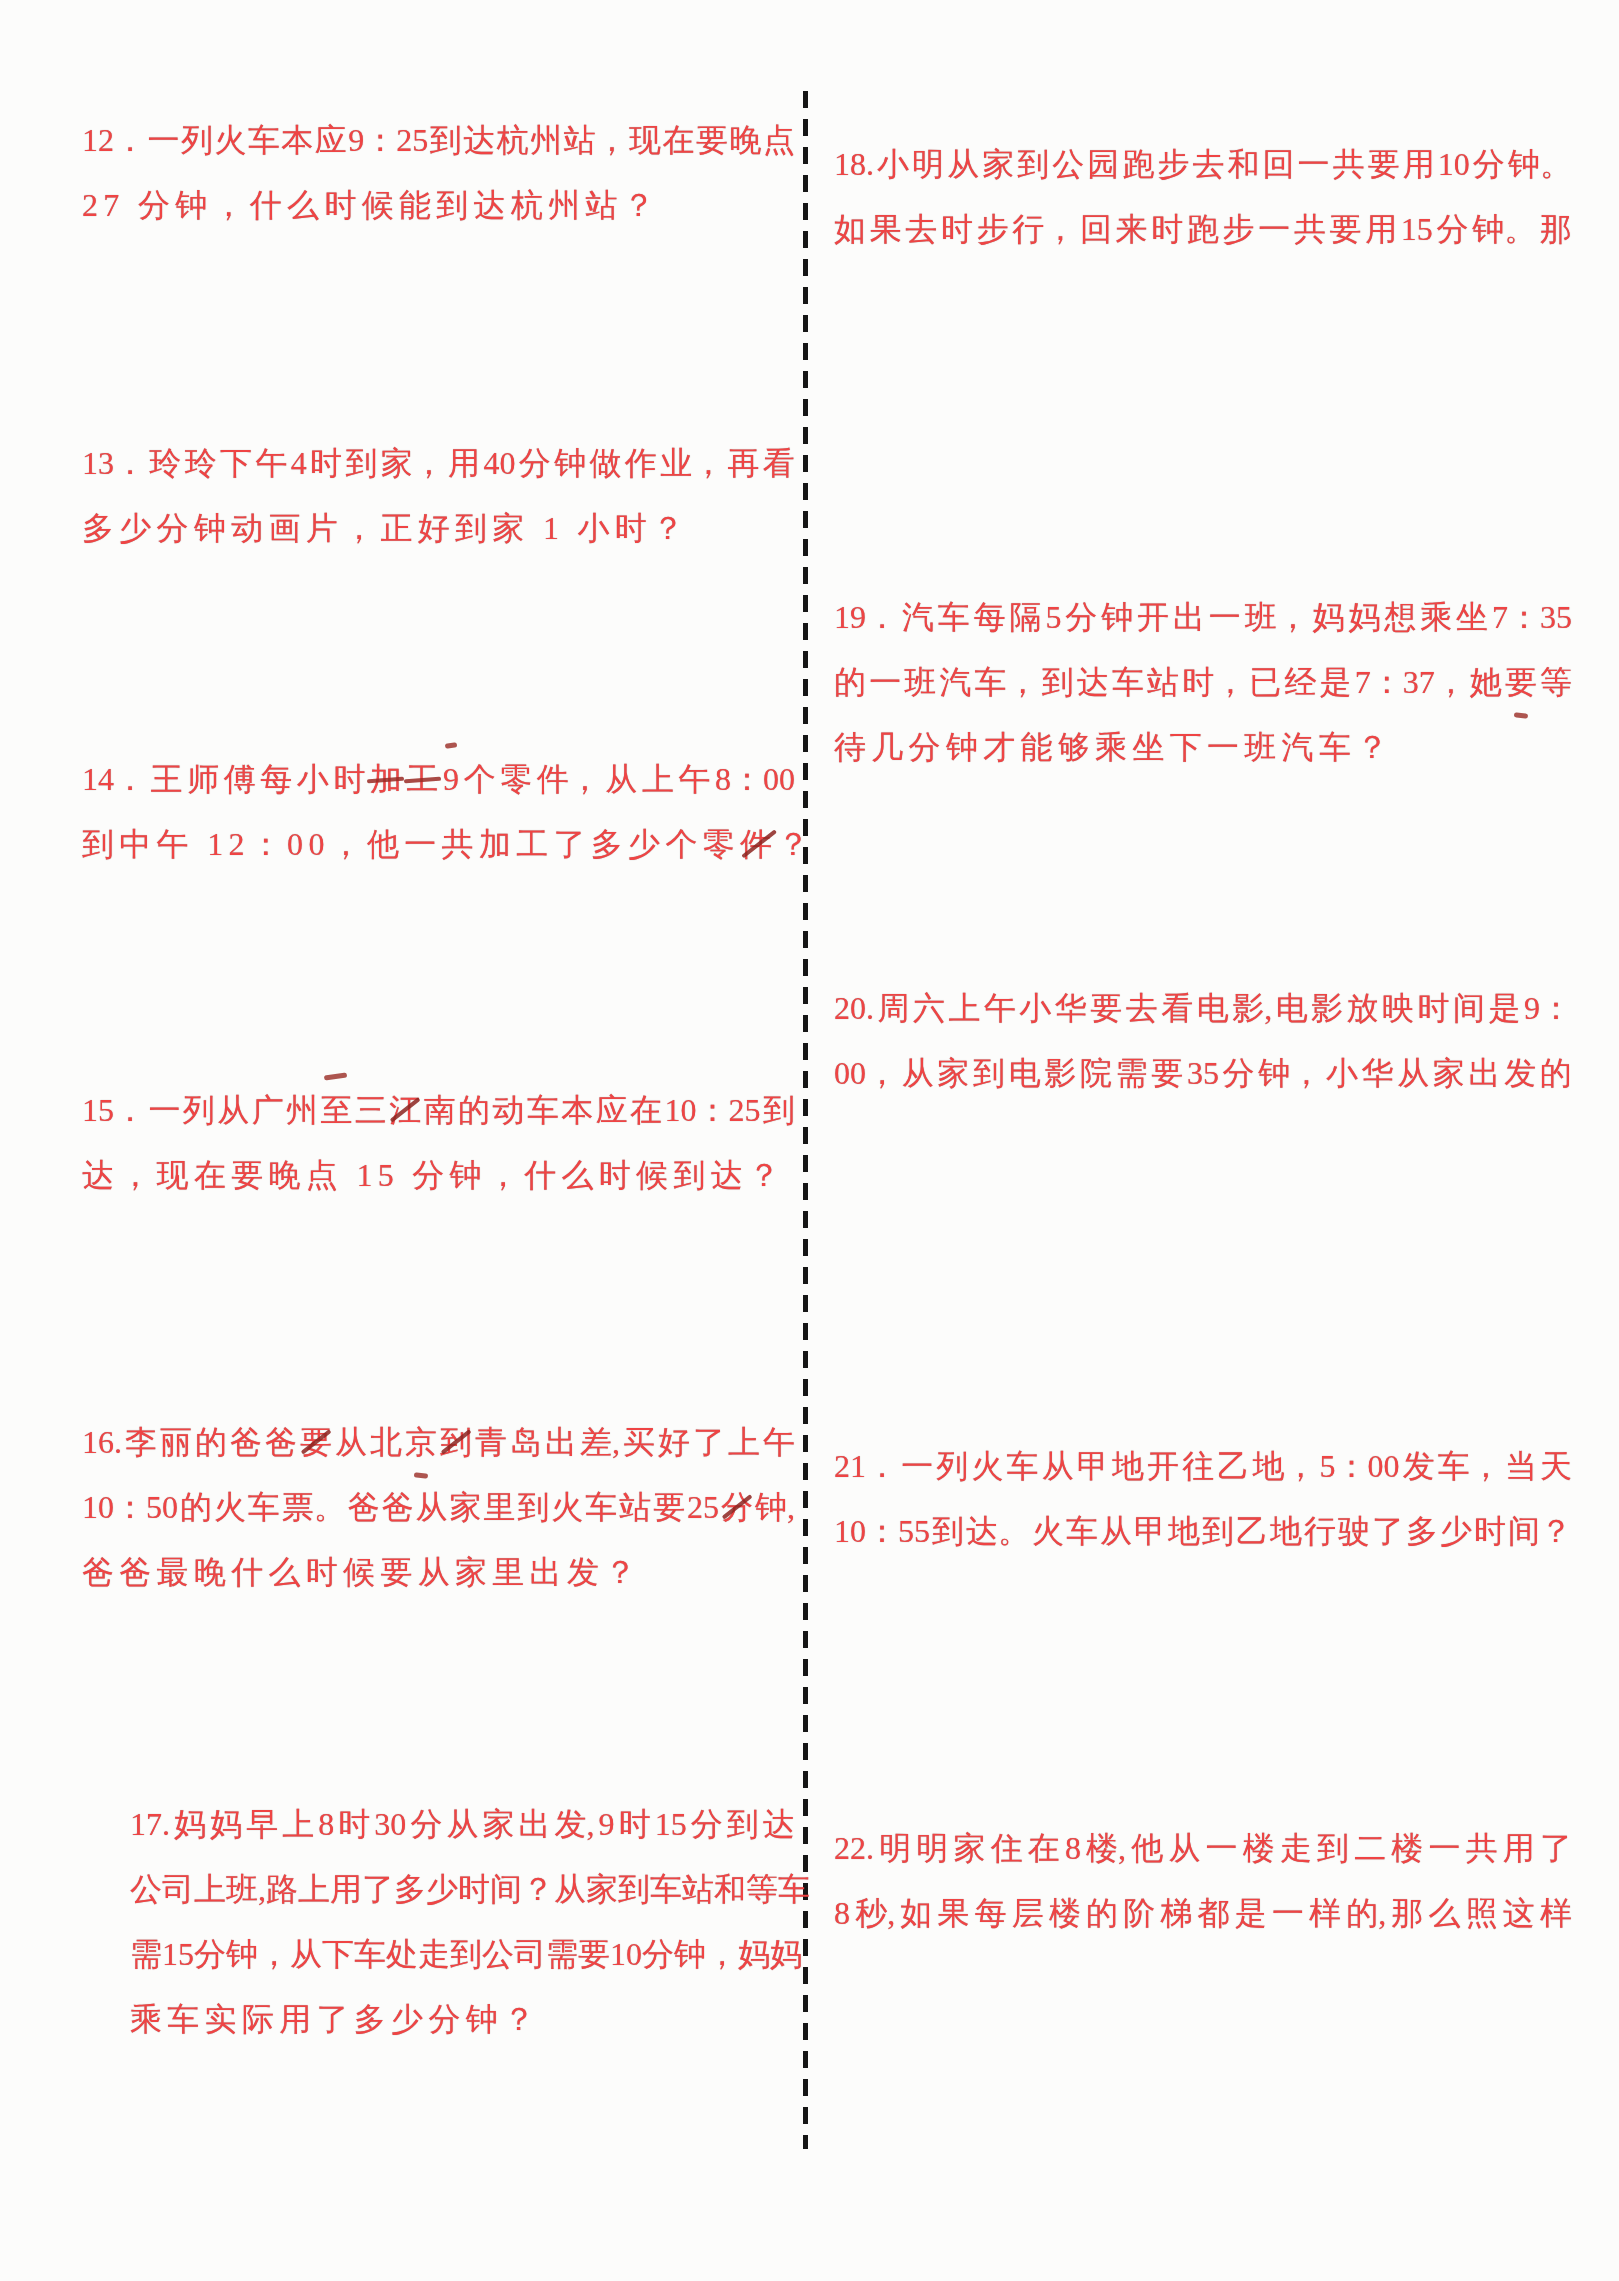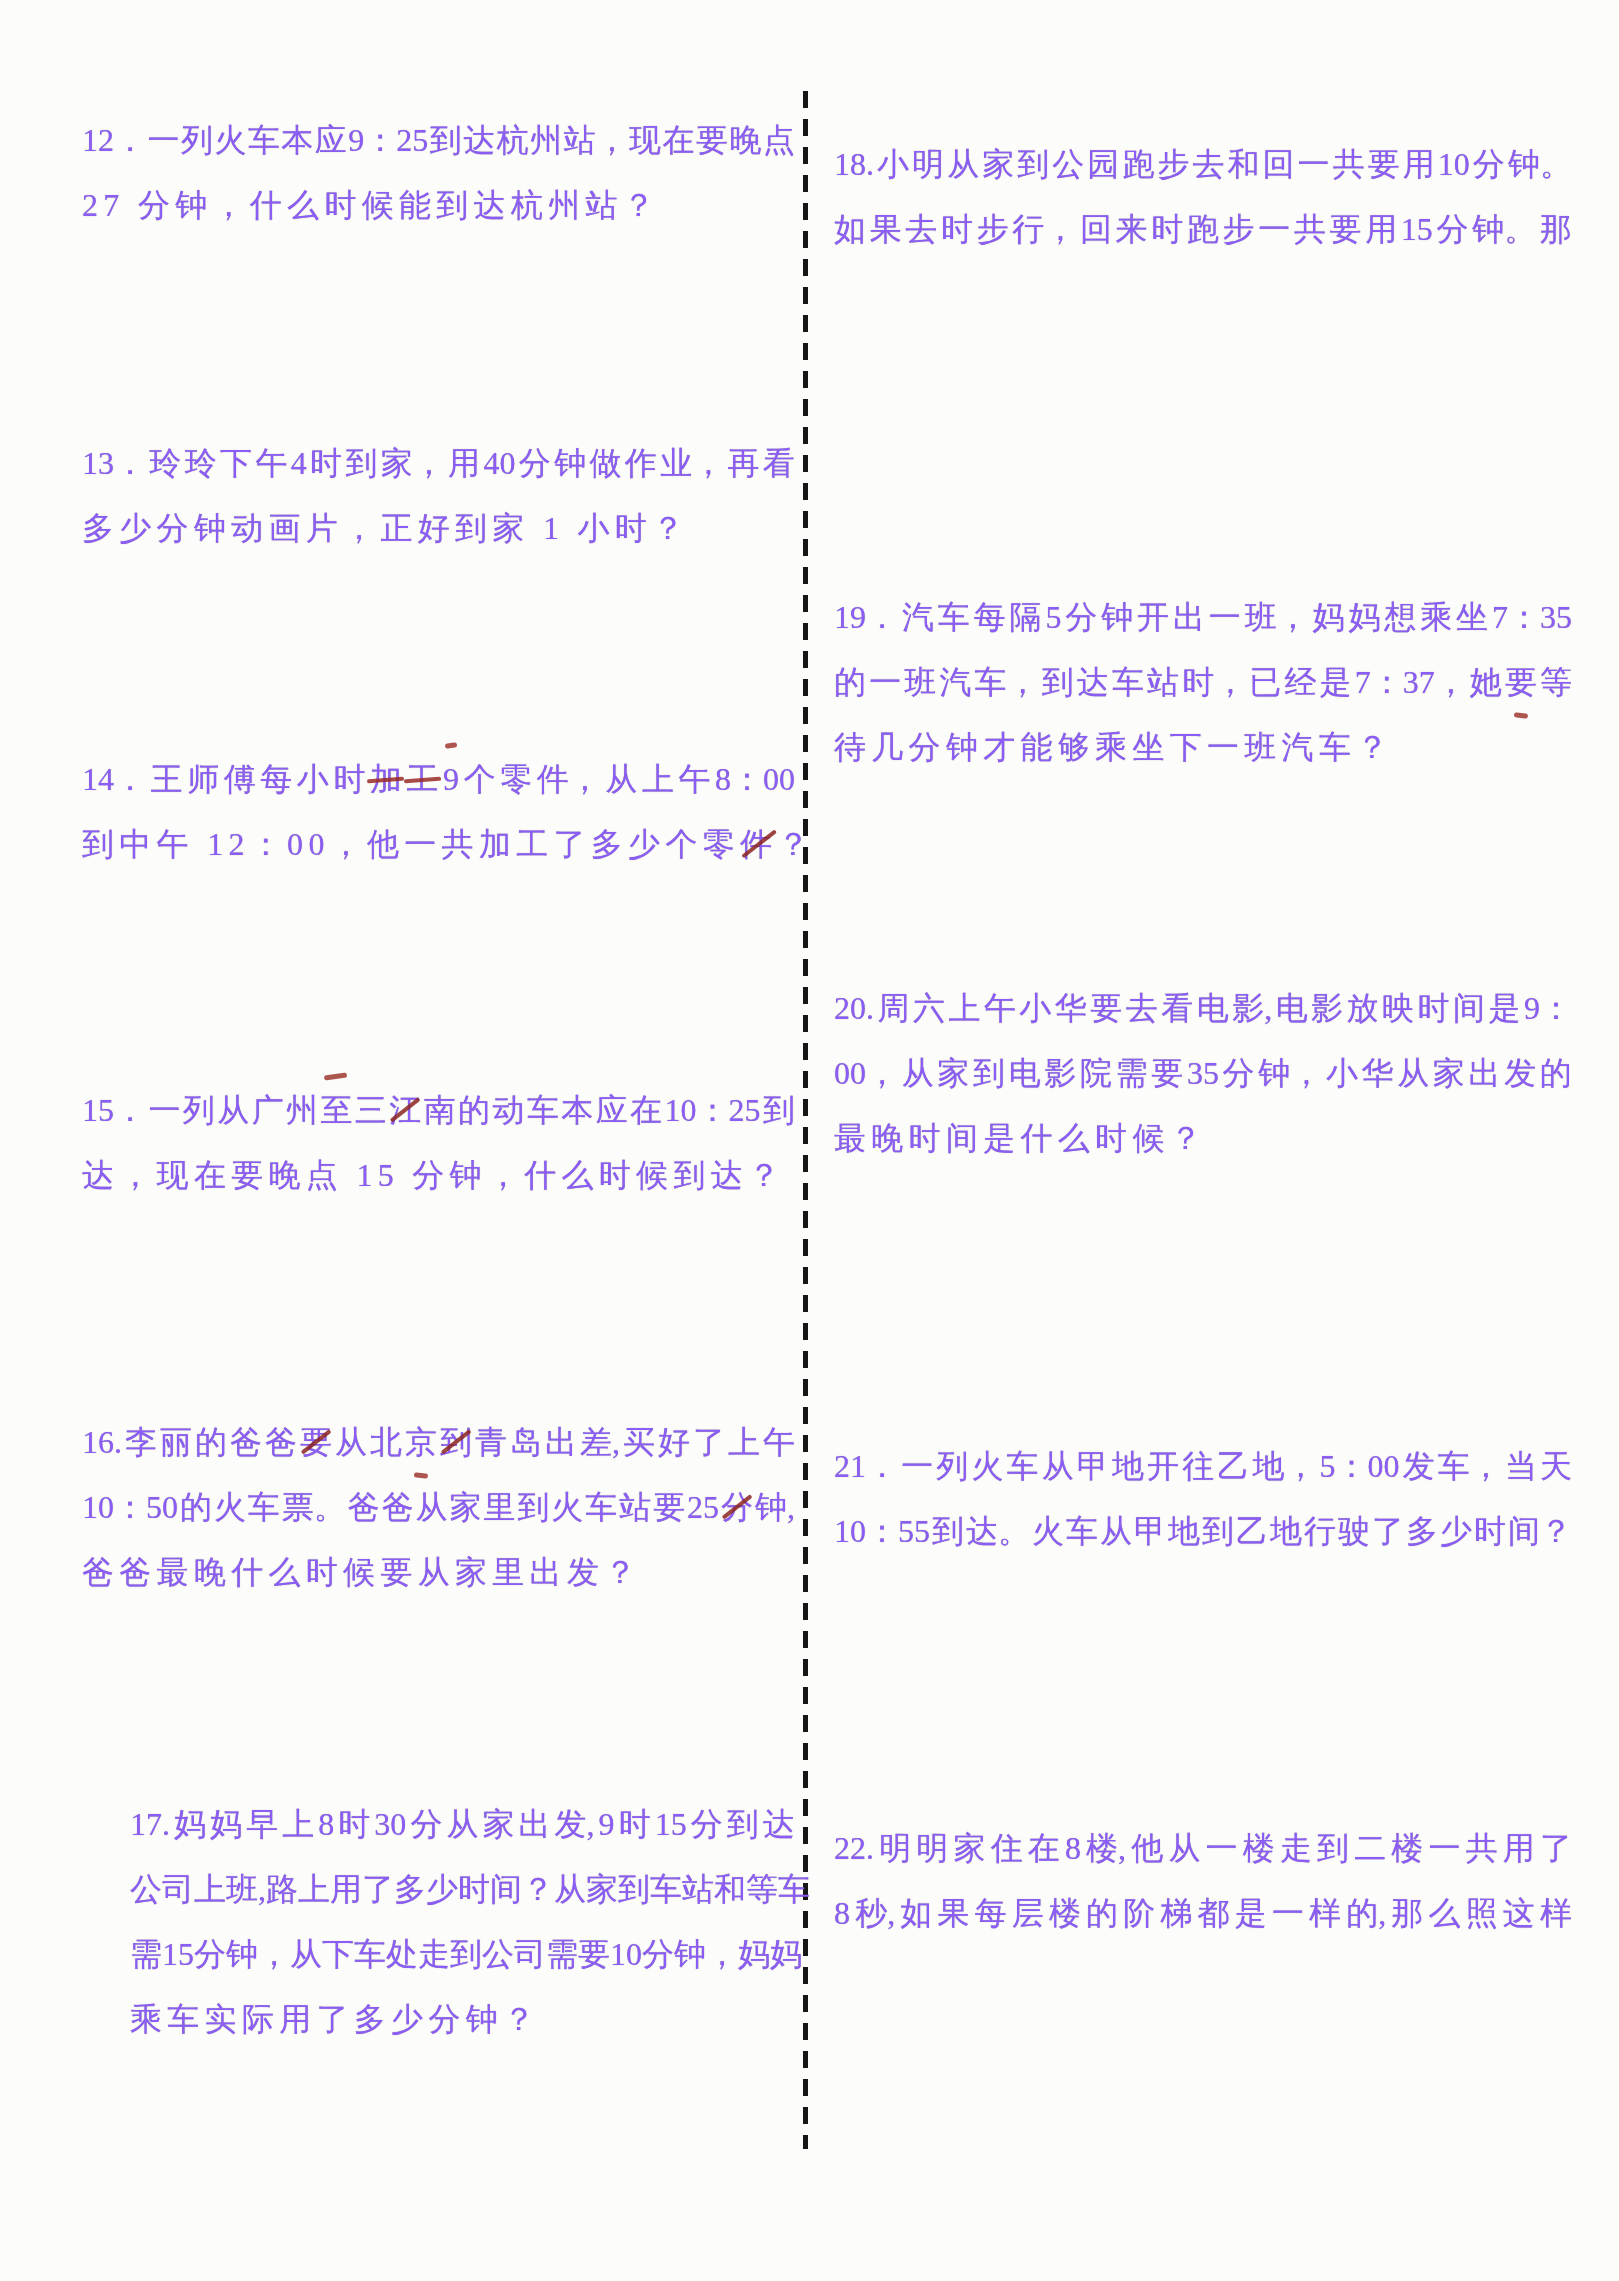--- a/index.html
+++ b/index.html
@@ -2,21 +2,21 @@
 <html style="font-size:14.3px"><head>
 <meta charset="utf-8">
 <style>
   html,body{margin:0;padding:0;background:#ffffff;}
   .page{
     position:relative;
     width:1619px;height:2281px;
     background:#fcfcfb;
     overflow:hidden;
     font-family:"Liberation Serif","DejaVu Serif",serif;
-    color:#8b5cf6;
+    color:#ef4444;
   }
   .divider{
     position:absolute;
     left:803px;top:91px;
     width:4.5px;height:2058px;
     background:repeating-linear-gradient(to bottom,#161616 0 17px,transparent 17px 28px);
   }
   .col{position:absolute;top:0;height:100%;font-size:32px;}
   .col-left{left:82px;width:713px;}
   .col-right{left:834px;width:738px;margin-top:24px;}
@@ -378,21 +378,20 @@
           <span>分</span>
           <span>钟，</span>
           <span>小</span>
           <span>华</span>
           <span>从</span>
           <span>家</span>
           <span>出</span>
           <span>发</span>
           <span>的</span>
         </div>
-        <div class="line end"><span>最晚时间是什么时候？</span></div>
       </div>
       <div class="prob" style="top: 1410px;">
         <div class="line fill">
           <span>21．</span>
           <span>一</span>
           <span>列</span>
           <span>火</span>
           <span>车</span>
           <span>从</span>
           <span>甲</span>

